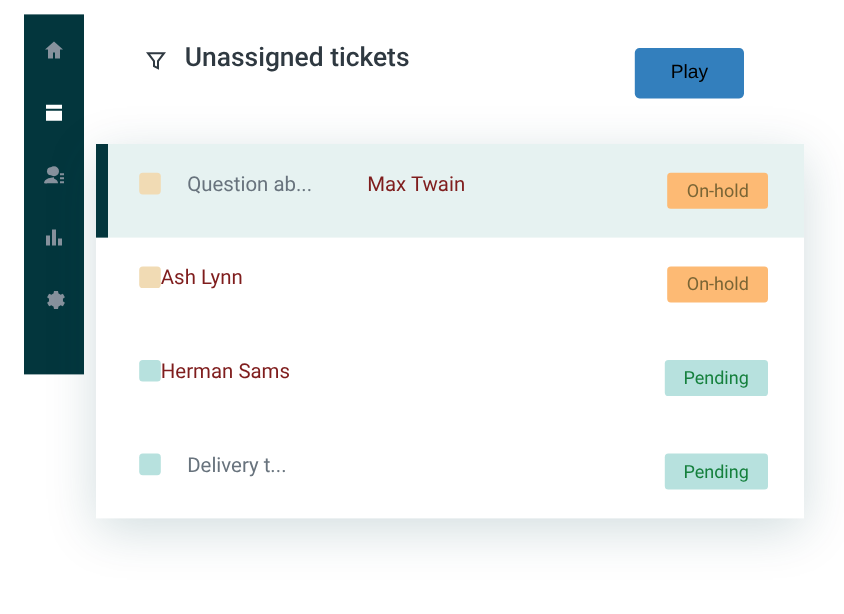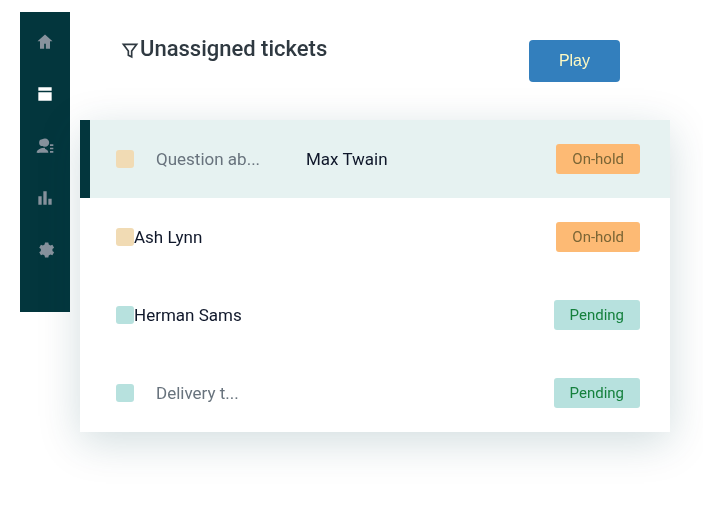--- a/index.html
+++ b/index.html
@@ -39,59 +39,58 @@
   left: 70px;
   top: 12px;
   width: 580px;
   height: 110px;
   background: #fff;
   padding: 24px 30px 0 50px;
   display: flex;
   justify-content: space-between;
   align-items: flex-start;
 }
-.header-left { display: flex; }
+.header-left { display: flex; gap: 14px; }
 .filter-icon {
   margin-top: 4px;
   width: 20px;
   height: 20px;
 }
 .filter-icon svg { stroke: #2f3941; stroke-width: 2; fill: none; }
 .title-block h1 {
   font-size: 22px;
   font-weight: 500;
   color: #2f3941;
   margin-bottom: 6px;
 }
 .title-block .count {
   font-size: 15px;
   color: #68737d;
 }
 .play-btn {
   background: #337fbd;
-  color: #fef9c3;
+  color: #000000;
   border: none;
   border-radius: 4px;
   padding: 12px 30px;
   font-size: 16px;
   cursor: pointer;
   margin-top: 4px;
 }
 .tickets-panel {
   position: absolute;
   left: 80px;
   top: 120px;
   width: 590px;
   background: #fff;
   box-shadow: 0 10px 40px rgba(4,68,77,0.18);
   z-index: 20;
 }
 .ticket-row {
   display: flex;
-  align-items: center;
   padding: 24px 30px 24px 0;
   position: relative;
   cursor: pointer;
 }
 .ticket-row.selected {
   background: #e6f2f1;
 }
 .row-indicator {
   width: 10px;
   height: 100%;
@@ -115,21 +114,21 @@
   margin-left: 22px;
   width: 150px;
   color: #68737d;
   font-size: 17px;
   white-space: nowrap;
   overflow: hidden;
   text-overflow: ellipsis;
 }
 .ticket-name {
   width: 180px;
-  color: #0f172a;
+  color: #7f1d1d;
   font-size: 17px;
 }
 .status-pill {
   margin-left: auto;
   padding: 6px 16px;
   border-radius: 3px;
   font-size: 15px;
 }
 .status-pill.hold { background: #fdba74; color: #7a6535; }
 .status-pill.pending { background: #b7e1de; color: #15803d; }

